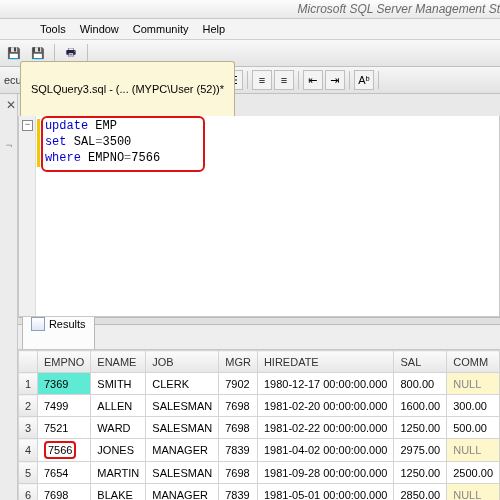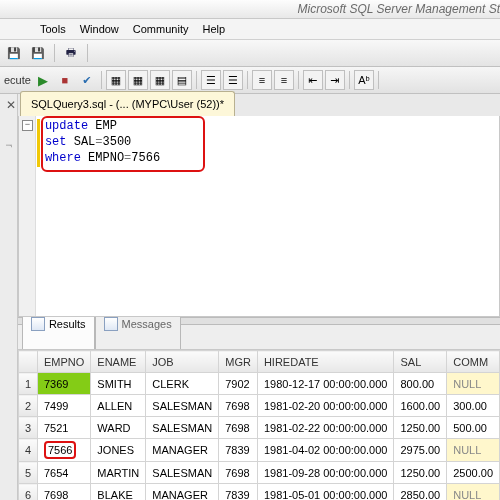--- a/index.html
+++ b/index.html
@@ -15,41 +15,41 @@
 .play{color:#2a8a2a;font-size:13px}
 .stop{color:#a33}
 .check{color:#2a6db0}
 .tb-ico{width:18px;height:18px;display:inline-flex;align-items:center;justify-content:center;font-size:11px;border:1px solid #bfbfbf;background:#f3f3f3}
 .main{display:flex;height:calc(500px - 18px - 20px - 26px - 26px)}
 .left-tray{width:26px;background:#ececec;border-right:1px solid #c8c8c8;position:relative}
 .close-x{position:absolute;top:4px;left:6px;font-family:Arial;font-size:12px;color:#555}
 .side-label{position:absolute;top:50px;left:4px;writing-mode:vertical-rl;font-size:10px;color:#999}
 .right{flex:1;display:flex;flex-direction:column}
 .doc-tab{height:22px;background:#e9e9e9;display:flex;align-items:flex-end}
-.tab{background:#fdf7d9;border:1px solid #b8b090;border-bottom:none;border-top-left-radius:3px;border-top-right-radius:3px;padding:6px 10px;font-size:11px;margin-left:2px}
+.tab{background:#fdf7d9;border:1px solid #b8b090;border-bottom:none;border-top-left-radius:3px;border-top-right-radius:3px;padding:21px 10px;font-size:11px;margin-left:2px}
 .editor{flex:0 0 200px;background:#fff;border:1px solid #c8c8c8;border-top:none;position:relative;font-family:Consolas,'Courier New',monospace;font-size:12px;overflow:hidden}
 .gutter{position:absolute;left:0;top:0;bottom:0;width:16px;background:#f0f0f0;border-right:1px solid #ddd}
 .fold{position:absolute;left:3px;top:4px;width:9px;height:9px;border:1px solid #888;background:#fff;font-size:9px;line-height:8px;text-align:center;color:#555}
 .bar{position:absolute;left:18px;width:3px;background:#f0c808}
 .code{position:absolute;left:26px;top:2px;line-height:16px;white-space:pre}
 .kw{color:#0000cc}
 .op{color:#777}
 .redbox1{position:absolute;left:22px;top:0px;width:160px;height:52px;border:2.5px solid #d11;border-radius:6px;pointer-events:none}
 .splitter{height:6px;background:#e0e0e0;border-top:1px solid #bbb;border-bottom:1px solid #bbb;cursor:row-resize}
 .tabs2{height:24px;background:#eee;border-bottom:1px solid #c8c8c8;display:flex;align-items:flex-end;padding-left:4px}
 .tab2{border:1px solid #b8b8b8;background:#fcfcfc;padding:18px 8px;font-size:11px;border-bottom:none;display:flex;align-items:center;gap:4px;border-top-left-radius:2px;border-top-right-radius:2px}
 .tab2.inactive{background:#efefef;color:#666}
 .ico-grid{width:12px;height:12px;background:linear-gradient(#fff,#dfe8f5);border:1px solid #8aa0c0}
 .grid-wrap{flex:1;overflow:auto;background:#fff}
 table{border-collapse:collapse;font-size:11px;width:100%}
 th,td{border:1px solid #d4d4d4;padding:2px 6px;text-align:left;white-space:nowrap;height:17px}
 th{background:linear-gradient(#fbfbfb,#e7e7e7);font-weight:normal;color:#333}
 th.rownum,td.rownum{background:linear-gradient(#fbfbfb,#e7e7e7);text-align:center;width:20px;color:#333}
 .nullv{background:#fff7cc;color:#888;}
-td.cell-sel{background:#84cc16}
+td.cell-sel{background:#5eead4}
 .redbox2{border:2.5px solid #d11;border-radius:4px;padding:0 2px;display:inline-block;line-height:14px}
 </style>
 </head>
 <body>
 
 <div class="title-bar">Microsoft SQL Server Management St</div>
 
 <div class="menu-bar">
   <span>Tools</span>
   <span>Window</span>
@@ -105,24 +105,20 @@
       <div class="code"><span class="kw">update</span><span> EMP</span>
 <span class="kw">set</span><span> SAL</span><span class="op">=</span><span>3500</span>
 <span class="kw">where</span><span> EMPNO</span><span class="op">=</span><span>7566</span></div>
       <div class="redbox1"></div>
     </div>
     <div class="splitter"></div>
     <div class="tabs2">
       <div class="tab2">
           <span class="ico-grid"></span>
           <span>Results</span>
-        </div>
-      <div class="tab2 inactive">
-          <span class="ico-grid"></span>
-          <span>Messages</span>
         </div>
     </div>
     <div class="grid-wrap">
       <table>
         <thead>
             <tr>
           <th class="rownum"></th>
           <th>EMPNO</th>
           <th>ENAME</th>
           <th>JOB</th>

